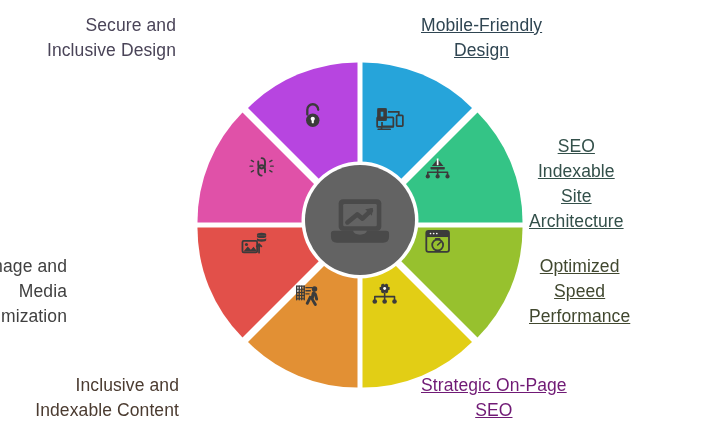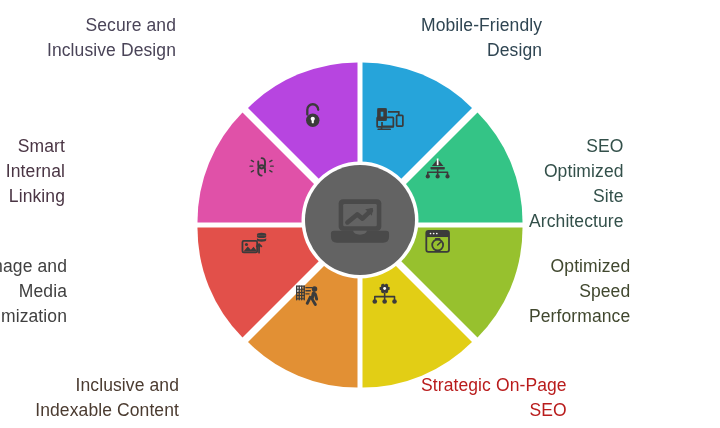--- a/index.html
+++ b/index.html
@@ -34,28 +34,28 @@
 
   .label {
     position: absolute;
     font-size: 17.5px;
     line-height: 1.42;
     letter-spacing: 0.1px;
     white-space: pre-line;
     color: #3c4650;
   }
   .label-right { text-align: right; }
-  .label-left  { text-align: right; }
+  .label-left  { text-align: center; text-decoration: underline; }
 
   
   .lbl-secure       { right: 418px; top: 13px;  color: #4a4458; }
   .lbl-mobile       { left: 421px;  top: 13px;  color: #2f4552; }
   .lbl-seoarch      { left: 529px;  top: 134px; color: #33504a; }
   .lbl-speed        { left: 529px;  top: 254px; color: #41482f; }
-  .lbl-onpage       { left: 421px;  top: 373px; color: #b91c1c; }
+  .lbl-onpage       { left: 421px;  top: 373px; color: #701a75; }
   .lbl-crawl        { right: 415px; top: 373px; color: #4b3b30; }
   .lbl-imagemedia   { right: 527px; top: 254px; color: #404040; }
   .lbl-smartlink    { right: 529px; top: 134px; color: #4a3544; }
 </style>
 </head>
 <body>
 
 <div id="infographic">
 
   <svg class="wheel-svg" viewBox="0 0 720 428" aria-hidden="true">
@@ -194,31 +194,29 @@
     </g>
 
   </svg>
 
   <div class="label label-right lbl-secure">Secure and
 Inclusive Design</div>
 
   <div class="label label-left lbl-mobile">Mobile-Friendly
 Design</div>
 
-  <div class="label label-left lbl-seoarch">SEO Optimized
+  <div class="label label-left lbl-seoarch">SEO Indexable
 Site Architecture</div>
 
   <div class="label label-left lbl-speed">Optimized Speed
 Performance</div>
 
   <div class="label label-left lbl-onpage">Strategic On-Page
 SEO</div>
 
   <div class="label label-right lbl-crawl">Inclusive and
 Indexable Content</div>
 
   <div class="label label-right lbl-imagemedia">Image and Media
 Optimization</div>
 
-  <div class="label label-right lbl-smartlink">Smart Internal
-Linking</div>
 
 </div>
 
 </body></html>

